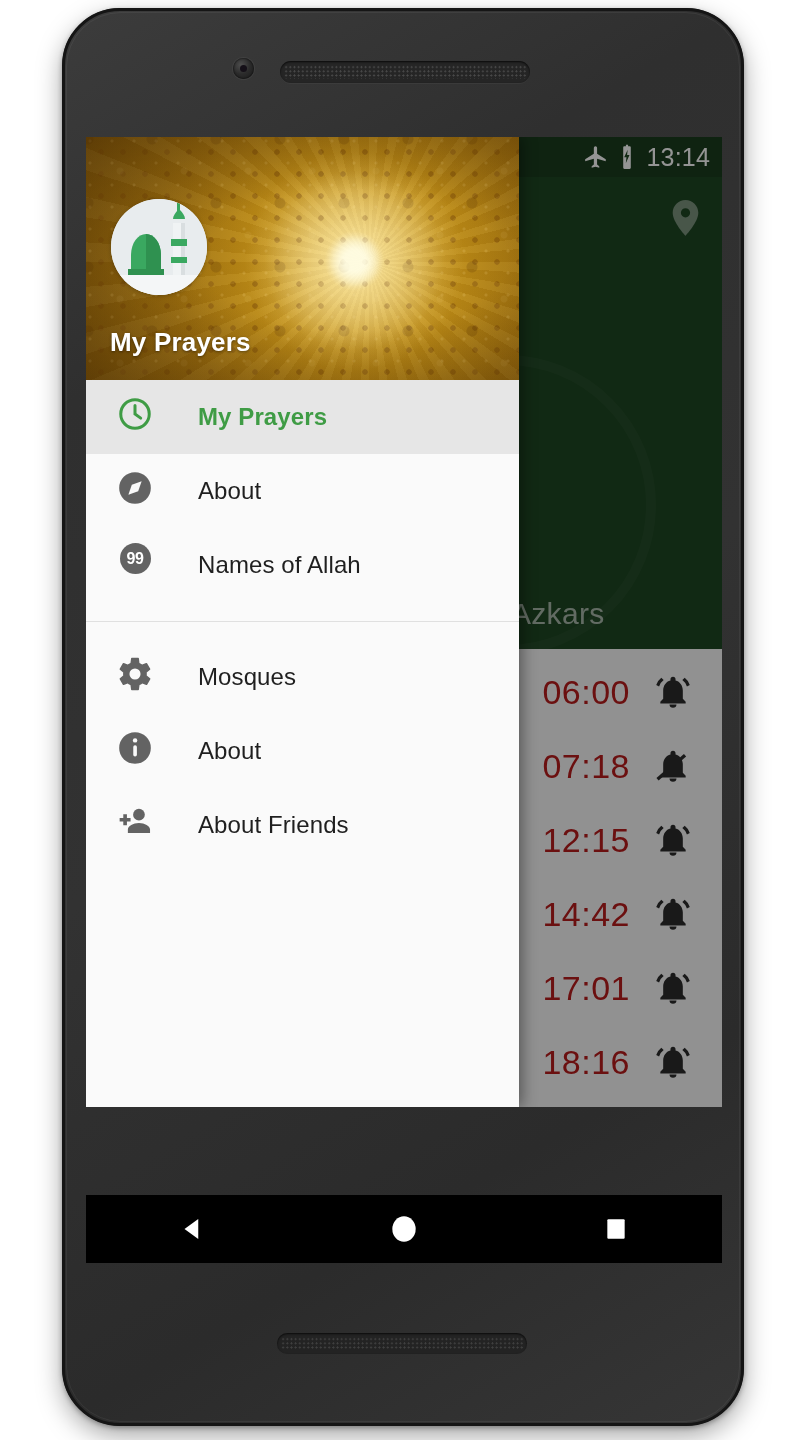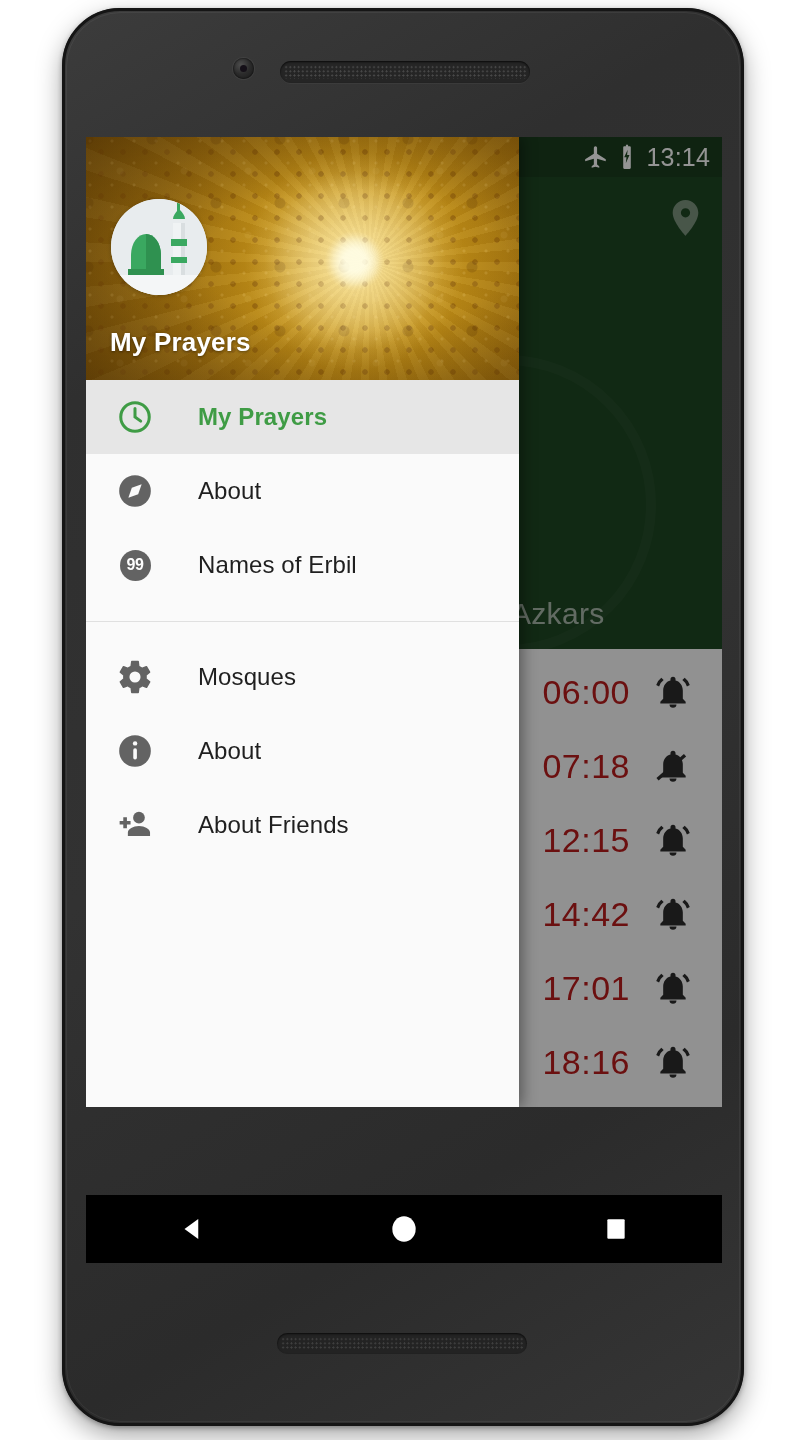--- a/index.html
+++ b/index.html
@@ -324,21 +324,20 @@
     padding-left: 27px;
     box-sizing: border-box;
     cursor: pointer;
   }
   .drawer-item.selected { background: #e6e6e6; }
   .drawer-item .item-icon {
     width: 44px;
     height: 44px;
     flex: none;
     display: flex;
-    align-items: center;
     justify-content: center;
   }
   .drawer-item .item-label {
     margin-left: 41px;
     font-size: 24px;
     color: #1f1f1f;
     font-weight: 400;
     letter-spacing: .1px;
     white-space: nowrap;
   }
@@ -544,21 +543,21 @@
                 <path d="M16.2 7.8 10 10l-2.2 6.2L14 14z" fill="#fafafa"></path>
                 <path d="M16.2 7.8 12 12l2-2z" fill="#d6d6d6"></path>
               </svg>
             </span>
             <span class="item-label">About</span>
           </div>
           <div class="drawer-item">
             <span class="item-icon">
               <span class="badge-99">99</span>
             </span>
-            <span class="item-label">Names of Erbil</span>
+            <span class="item-label">Names of Allah</span>
           </div>
         </div>
       <div id="drawer-divider"></div>
       <div id="drawer-secondary-group">
           <div class="drawer-item">
             <span class="item-icon">
               <svg width="38" height="38" viewBox="0 0 24 24" fill="#636363">
                 <path d="M19.4 13c.04-.33.06-.66.06-1s-.02-.67-.06-1l2.1-1.64a.5.5 0 0 0 .12-.64l-2-3.46a.5.5 0 0 0-.6-.22l-2.48 1a7.3 7.3 0 0 0-1.73-1L14.5 2.2a.5.5 0 0 0-.5-.42h-4a.5.5 0 0 0-.5.42l-.37 2.84c-.63.26-1.2.6-1.73 1l-2.48-1a.5.5 0 0 0-.6.22l-2 3.46a.5.5 0 0 0 .12.64L4.54 11c-.04.33-.06.66-.06 1s.02.67.06 1l-2.1 1.64a.5.5 0 0 0-.12.64l2 3.46c.12.22.38.3.6.22l2.48-1c.52.4 1.1.74 1.73 1l.37 2.84c.04.24.25.42.5.42h4c.25 0 .46-.18.5-.42l.37-2.84c.63-.26 1.2-.6 1.73-1l2.48 1c.22.08.48 0 .6-.22l2-3.46a.5.5 0 0 0-.12-.64zM12 15.5A3.5 3.5 0 1 1 15.5 12 3.5 3.5 0 0 1 12 15.5z"></path>
               </svg>
             </span>

